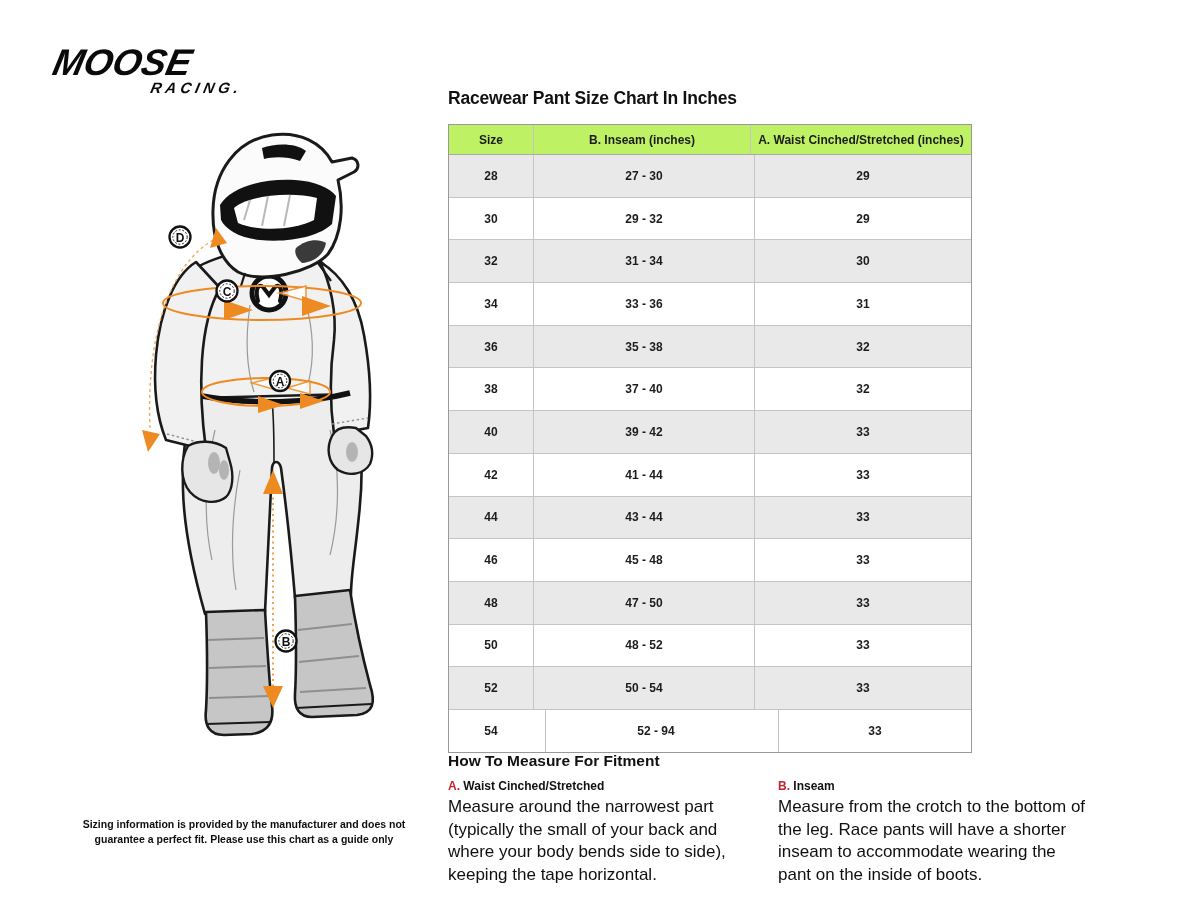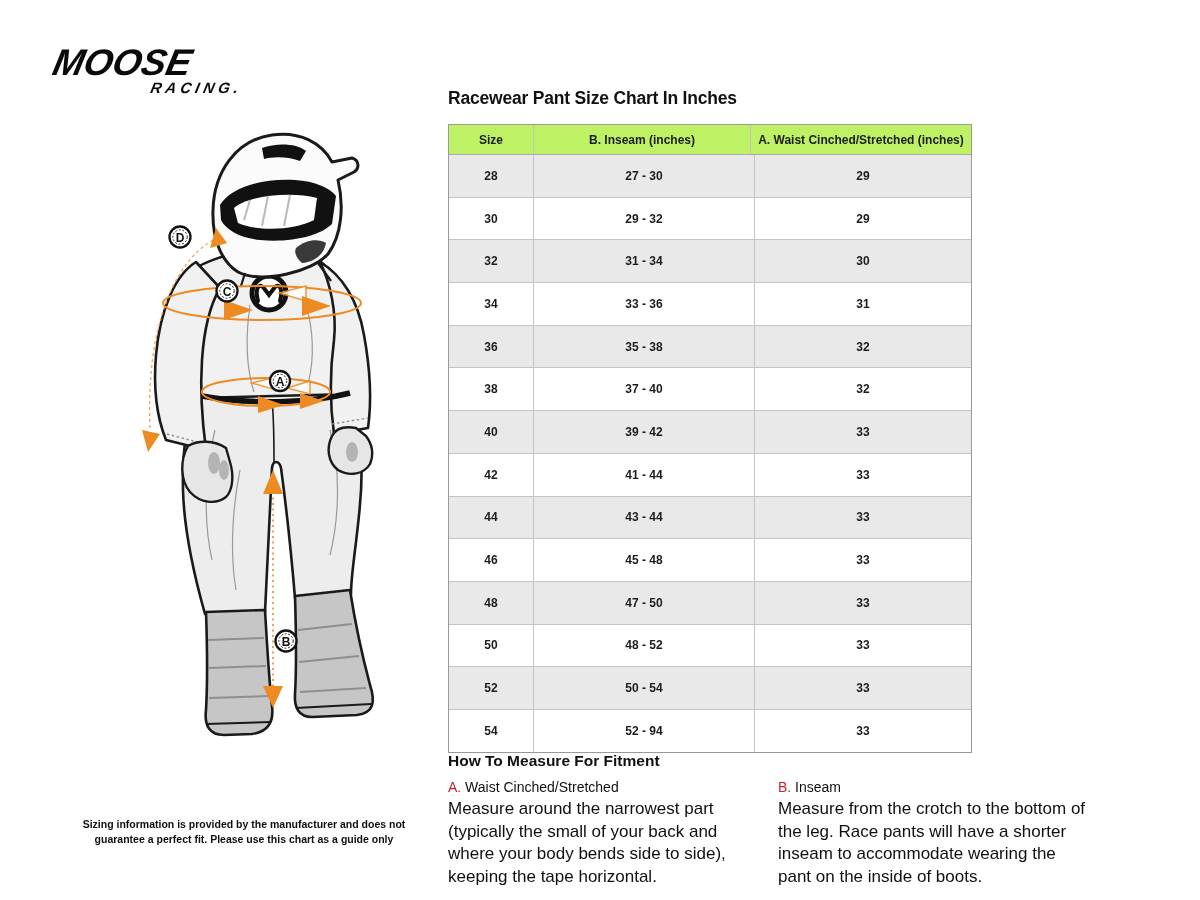--- a/index.html
+++ b/index.html
@@ -18,35 +18,35 @@
     color:#0a0a0a; text-align:right; margin-top:-2px; padding-right:6px;
   }
   
   .figure-wrap { position:absolute; left:40px; top:125px; width:400px; height:645px; }
   
   .chart-title { position:absolute; left:448px; top:88px; font-size:17.5px; font-weight:bold; color:#111; letter-spacing:-0.2px; }
   .size-table { position:absolute; left:448px; top:124px; width:522px; border:1px solid #999; background:#fff; }
   .tr { display:flex; }
   .thead { height:29px; background:#bef264; border-bottom:1px solid #aaa;text-align:right; }
   .tbody .tr { height:41.7px; border-bottom:1px solid #c4c4c4; }
-  .tbody .tr:last-child { border-bottom:none; }
+  .tbody .tr:last-child { border-bottom:none;gap:12px; }
   .tbody .tr:nth-child(odd) { background:#e9e9e9; }
   .th, .td {
     display:flex; align-items:center; justify-content:center;
     font-size:12px; font-weight:bold; color:#1c1c1c;
   }
   .c0 { width:84px; }
   .c1 { width:220px; border-left:1px solid #c4c4c4; }
   .c2 { flex:1; border-left:1px solid #c4c4c4; }
   
   .howto-heading { position:absolute; left:448px; top:752px; font-size:15.5px; font-weight:bold; color:#111; }
   .howto-item { position:absolute; top:779px; }
   .howto-item.col-a { left:448px; width:300px; }
   .howto-item.col-b { left:778px; width:314px; }
-  .howto-label { font-size:14px; font-weight:normal; color:#111; }
+  .howto-label { font-size:12px; font-weight:bold; color:#111; }
   .howto-letter { color:#c5232b; }
   .howto-text { font-size:17px; line-height:1.33; margin-top:3px; color:#101010; }
   
   .disclaimer {
     position:absolute; left:57px; top:817px; width:374px;
     font-size:10.5px; font-weight:bold; color:#0f0f0f; line-height:1.4;text-align:center;
   }
 </style>
 </head>
 <body>

